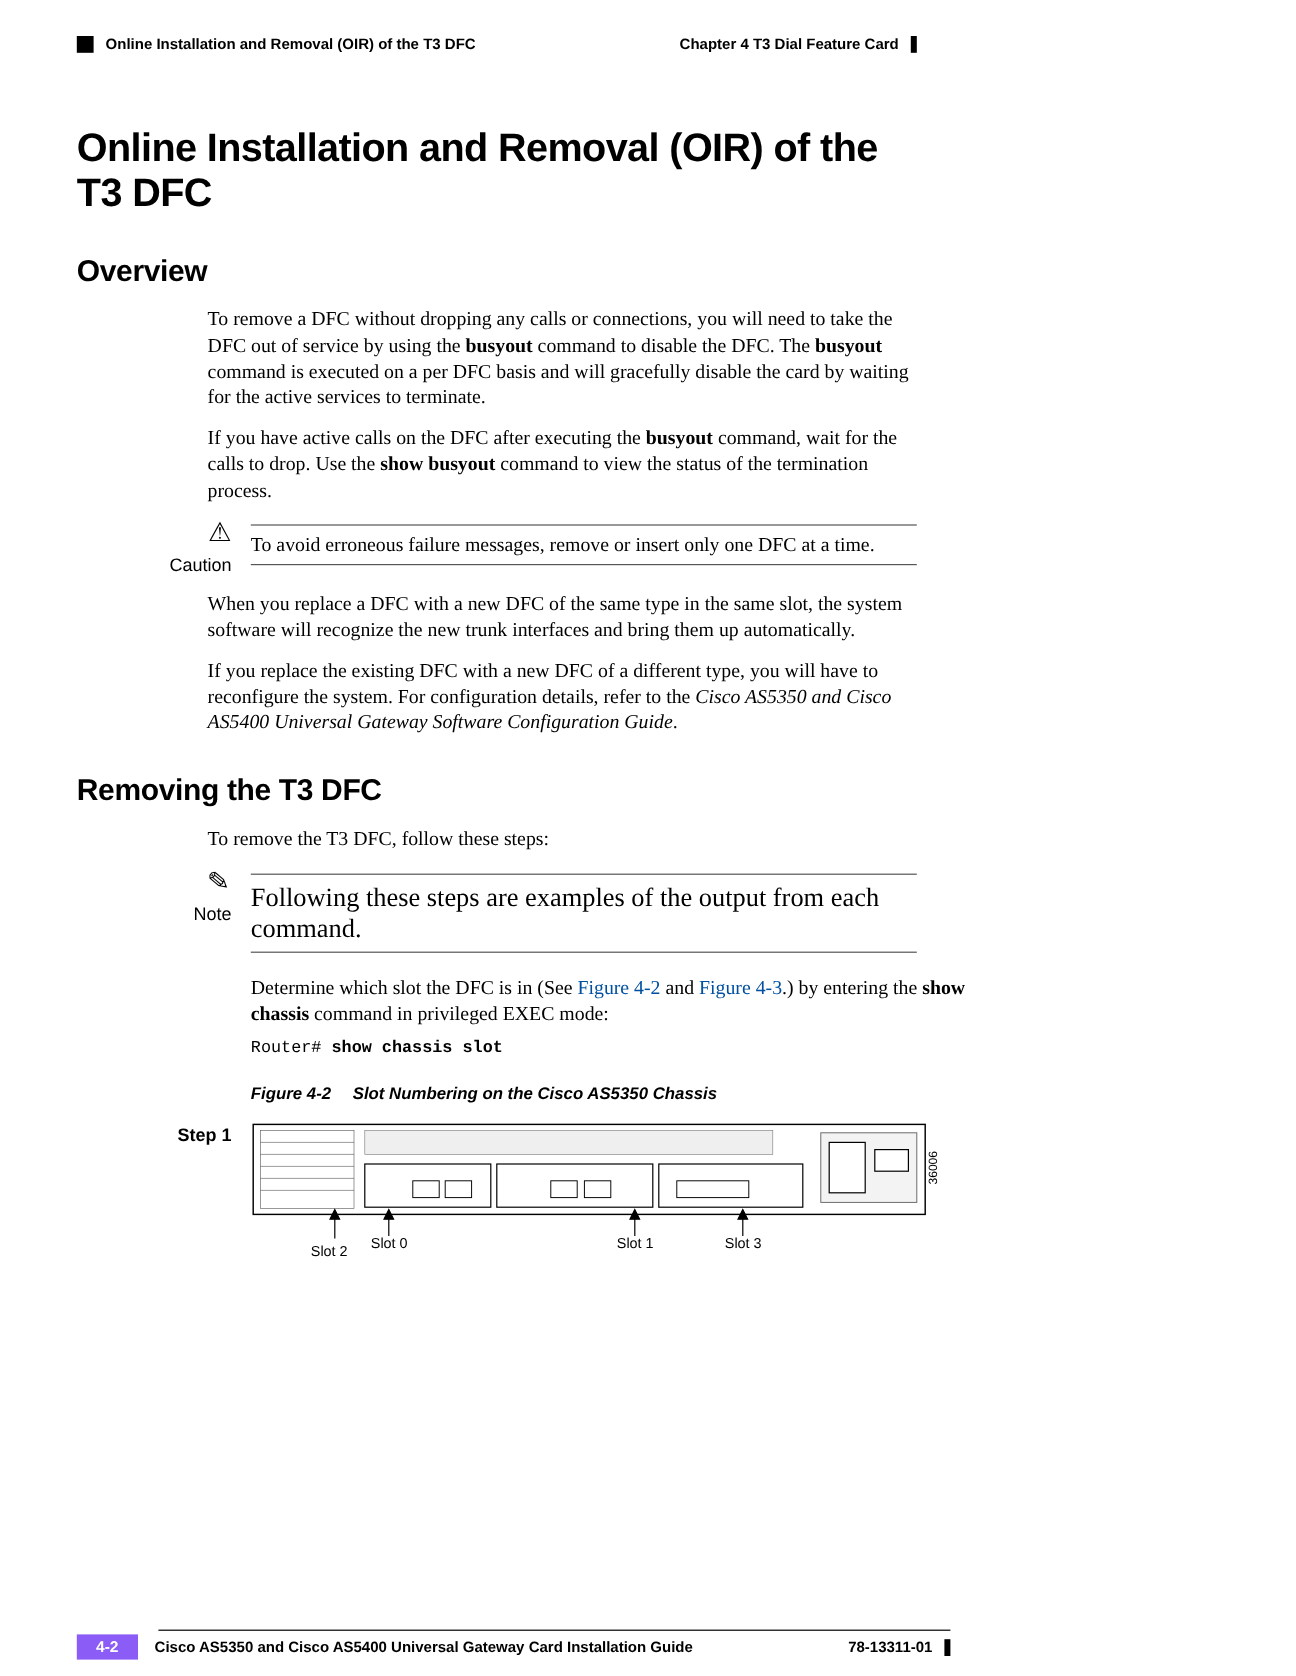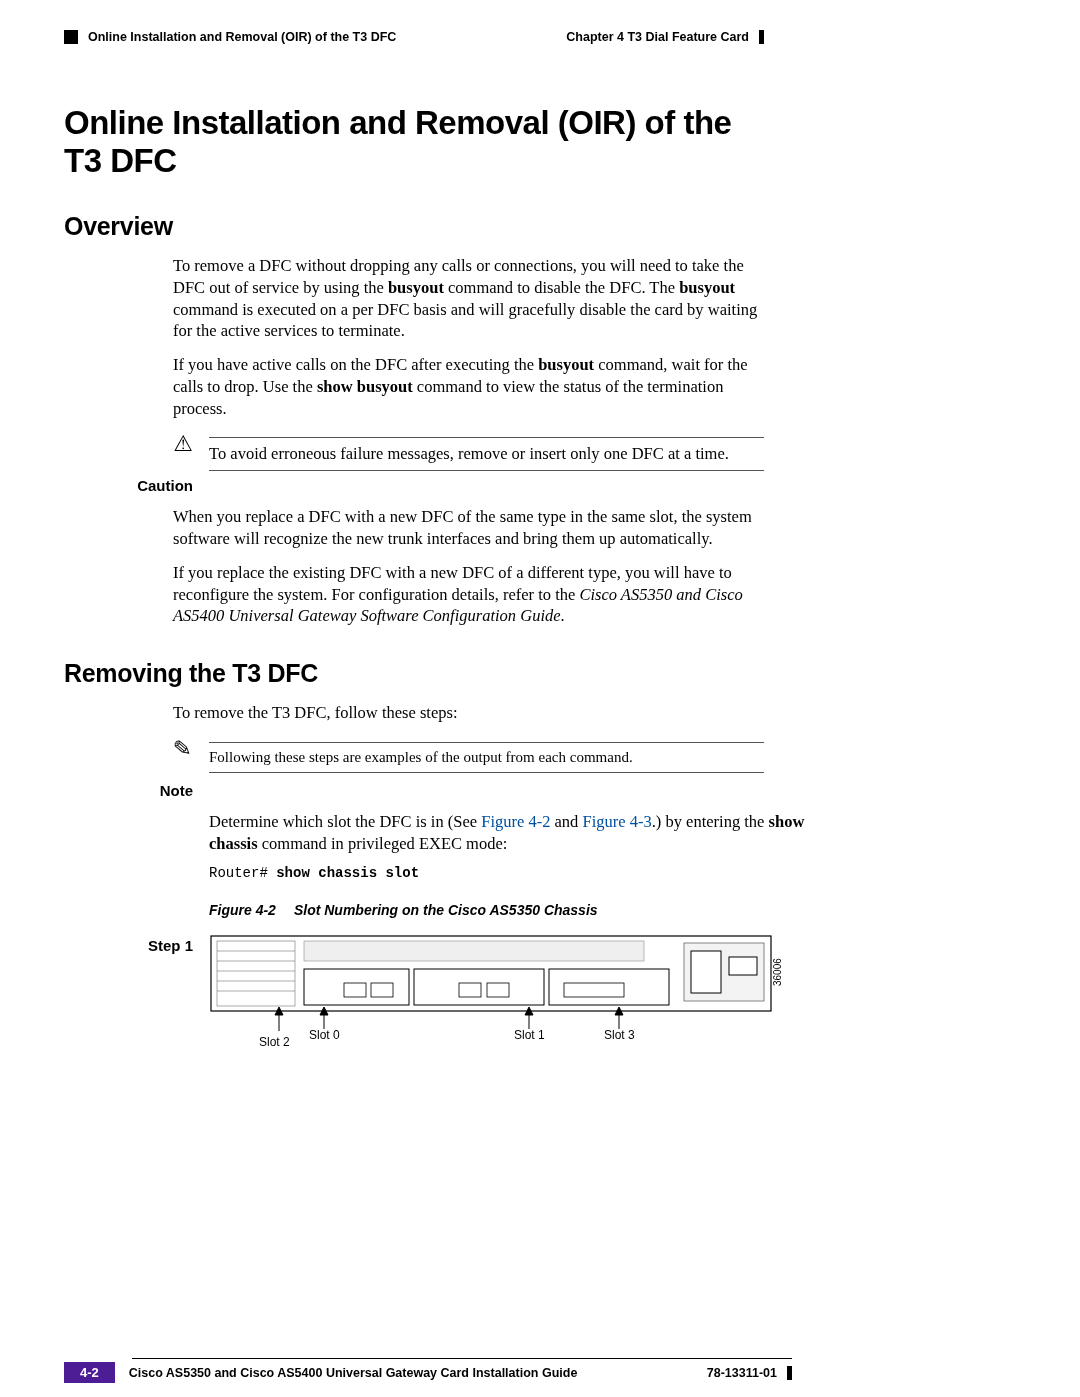--- a/index.html
+++ b/index.html
@@ -80,23 +80,23 @@
     width: 145px;
     flex: 0 0 145px;
     display: flex;
     flex-direction: column;
     align-items: flex-end;
     padding-right: 16px;
     box-sizing: border-box;
   }
   .callout-label {
     font-family: Helvetica, Arial, sans-serif;
-    font-weight: bold;
+    font-weight: normal;
     font-size: 15px;
-    margin-top: 18px;
+    margin-top: 4px;
   }
   .callout-body {
     flex: 1;
   }
   .hr-thin {
     border: none;
     border-top: 1px solid #555;
     margin: 6px 0;
   }
   .icon-caution {
@@ -174,21 +174,21 @@
     display: flex;
     align-items: center;
     gap: 14px;
   }
   .footer-right {
     display: flex;
     align-items: center;
     gap: 10px;
   }
   .page-num-box {
-    background: #4c1d95;
+    background: #8b5cf6;
     color: #fff;
     padding: 3px 16px;
     font-weight: bold;
     font-size: 13px;
   }
   b, strong { font-weight: bold; }
   em { font-style: italic; }
 </style>
 </head>
 <body>
@@ -244,21 +244,21 @@
     <p class="body">To remove the T3 DFC, follow these steps:</p>
   </div>
 
   <div class="callout-row">
     <div class="callout-label-col">
       <span class="icon-note">✎</span>
       <span class="callout-label">Note</span>
     </div>
     <div class="callout-body">
       <hr class="hr-thin">
-      <div style="font-size:15px;">Following these steps are examples of the output from each command.</div>
+      <div style="font-size:22px;">Following these steps are examples of the output from each command.</div>
       <hr class="hr-thin">
     </div>
   </div>
 
   <div class="step-row">
     <div class="step-label-col">Step 1</div>
     <div class="step-body">
       <span>Determine which slot the DFC is in (See </span><span class="link">Figure 4-2</span><span> and </span><span class="link">Figure 4-3</span><span>.) by entering the </span><b>show chassis</b><span> command in privileged EXEC mode:</span>
 
       <div class="code-block">

